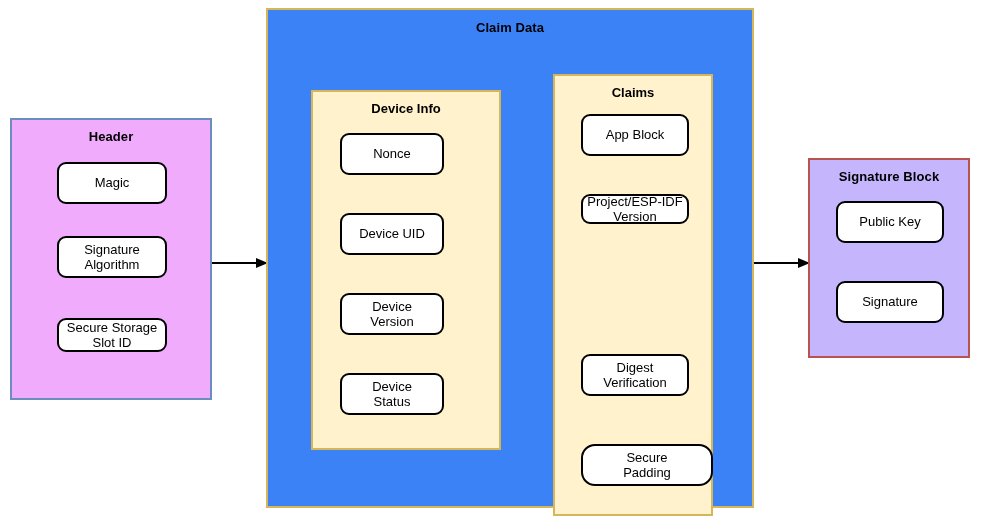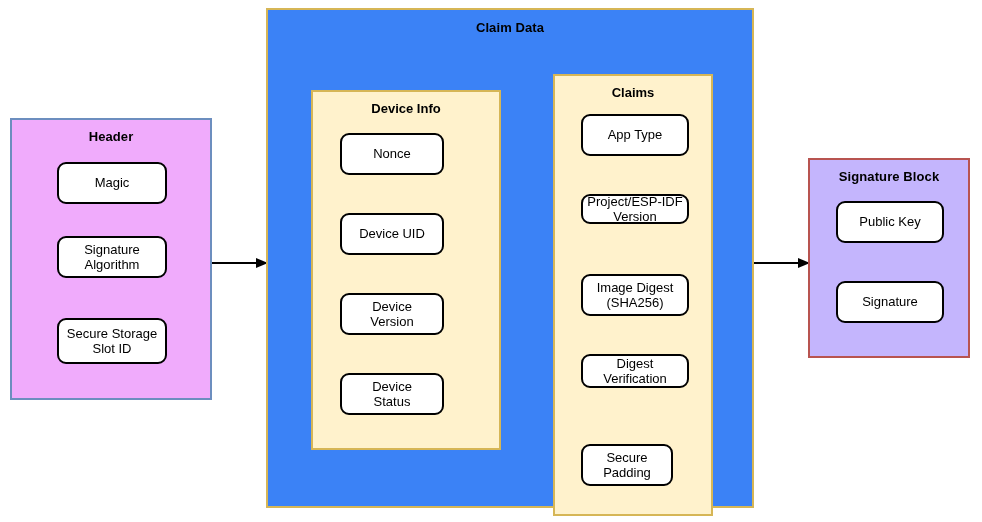--- a/index.html
+++ b/index.html
@@ -132,21 +132,21 @@
 <div id="canvas">
 
   <div class="group header-group">
     <div class="group-title">Header</div>
 
     <div class="field-box" style="left:45px; top:42px; width:110px; height:42px;">Magic</div>
 
     <div class="field-box" style="left:45px; top:116px; width:110px; height:42px;">Signature
 Algorithm</div>
 
-    <div class="field-box" style="left:45px; top:198px; width:110px; height:46px;">Secure Storage
+    <div class="field-box" style="left:45px; top:198px; width:110px; height:34px;">Secure Storage
 Slot ID</div>
   </div>
 
   <div class="arrow" style="left:212px; top:257px; width:56px;">
     <svg width="56" height="12" viewBox="0 0 56 12" aria-hidden="true">
       <line x1="0" y1="6" x2="47" y2="6" stroke="#000000" stroke-width="2"></line>
       <polygon points="56,6 44,11 44,1" fill="#000000"></polygon>
     </svg>
   </div>
 
@@ -163,32 +163,30 @@
       <div class="field-box" style="left:27px; top:201px; width:104px; height:42px;">Device
 Version</div>
 
       <div class="field-box" style="left:27px; top:281px; width:104px; height:42px;">Device
 Status</div>
     </div>
 
     <div class="subgroup claims-group">
       <div class="group-title">Claims</div>
 
-      <div class="field-box" style="left:26px; top:38px; width:108px; height:42px;">App Type</div>
+      <div class="field-box" style="left:26px; top:38px; width:108px; height:42px;">App Block</div>
 
       <div class="field-box" style="left:26px; top:118px; width:108px; height:30px;">Project/ESP-IDF
 Version</div>
 
-      <div class="field-box" style="left:26px; top:198px; width:108px; height:42px;">Image Digest
-(SHA256)</div>
-
-      <div class="field-box" style="left:26px; top:278px; width:108px; height:34px;text-align:center;">Digest
+
+      <div class="field-box" style="left:26px; top:278px; width:108px; height:42px;text-align:center;">Digest
 Verification</div>
 
-      <div class="field-box" style="left:26px; top:368px; width:92px; height:42px;">Secure
+      <div class="field-box" style="left:26px; top:368px; width:132px; height:42px;border-radius:14px;">Secure
 Padding</div>
     </div>
   </div>
 
   <div class="arrow" style="left:754px; top:257px; width:56px;">
     <svg width="56" height="12" viewBox="0 0 56 12" aria-hidden="true">
       <line x1="0" y1="6" x2="47" y2="6" stroke="#000000" stroke-width="2"></line>
       <polygon points="56,6 44,11 44,1" fill="#000000"></polygon>
     </svg>
   </div>

